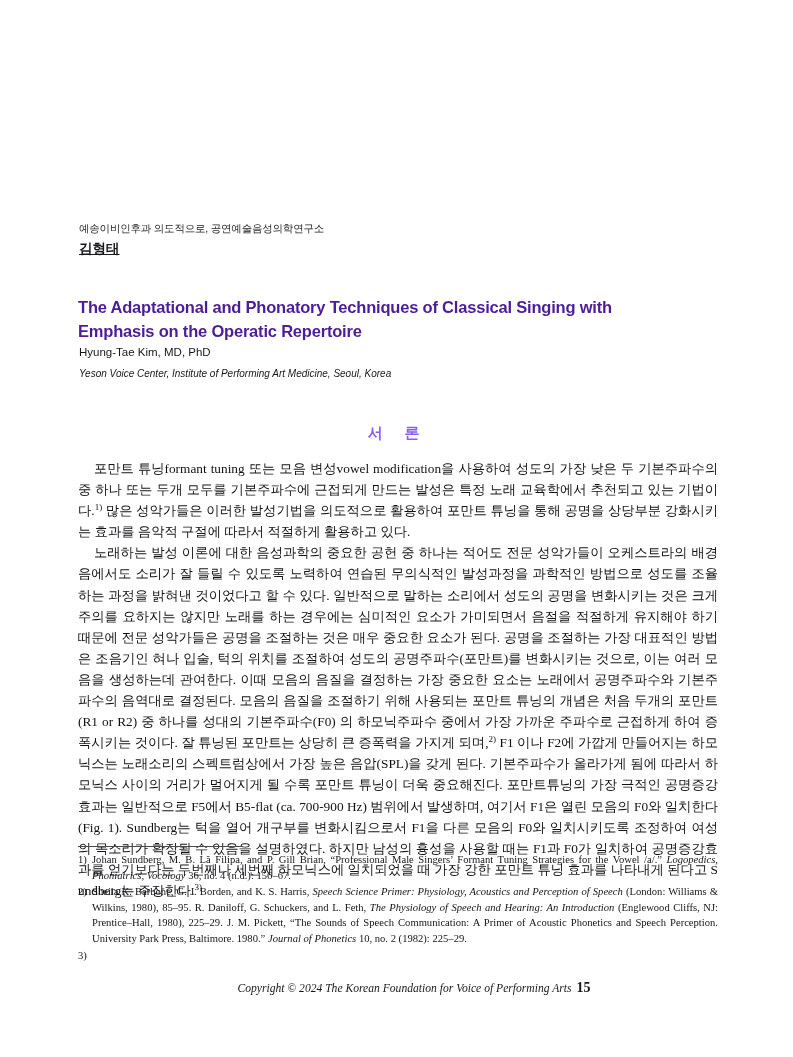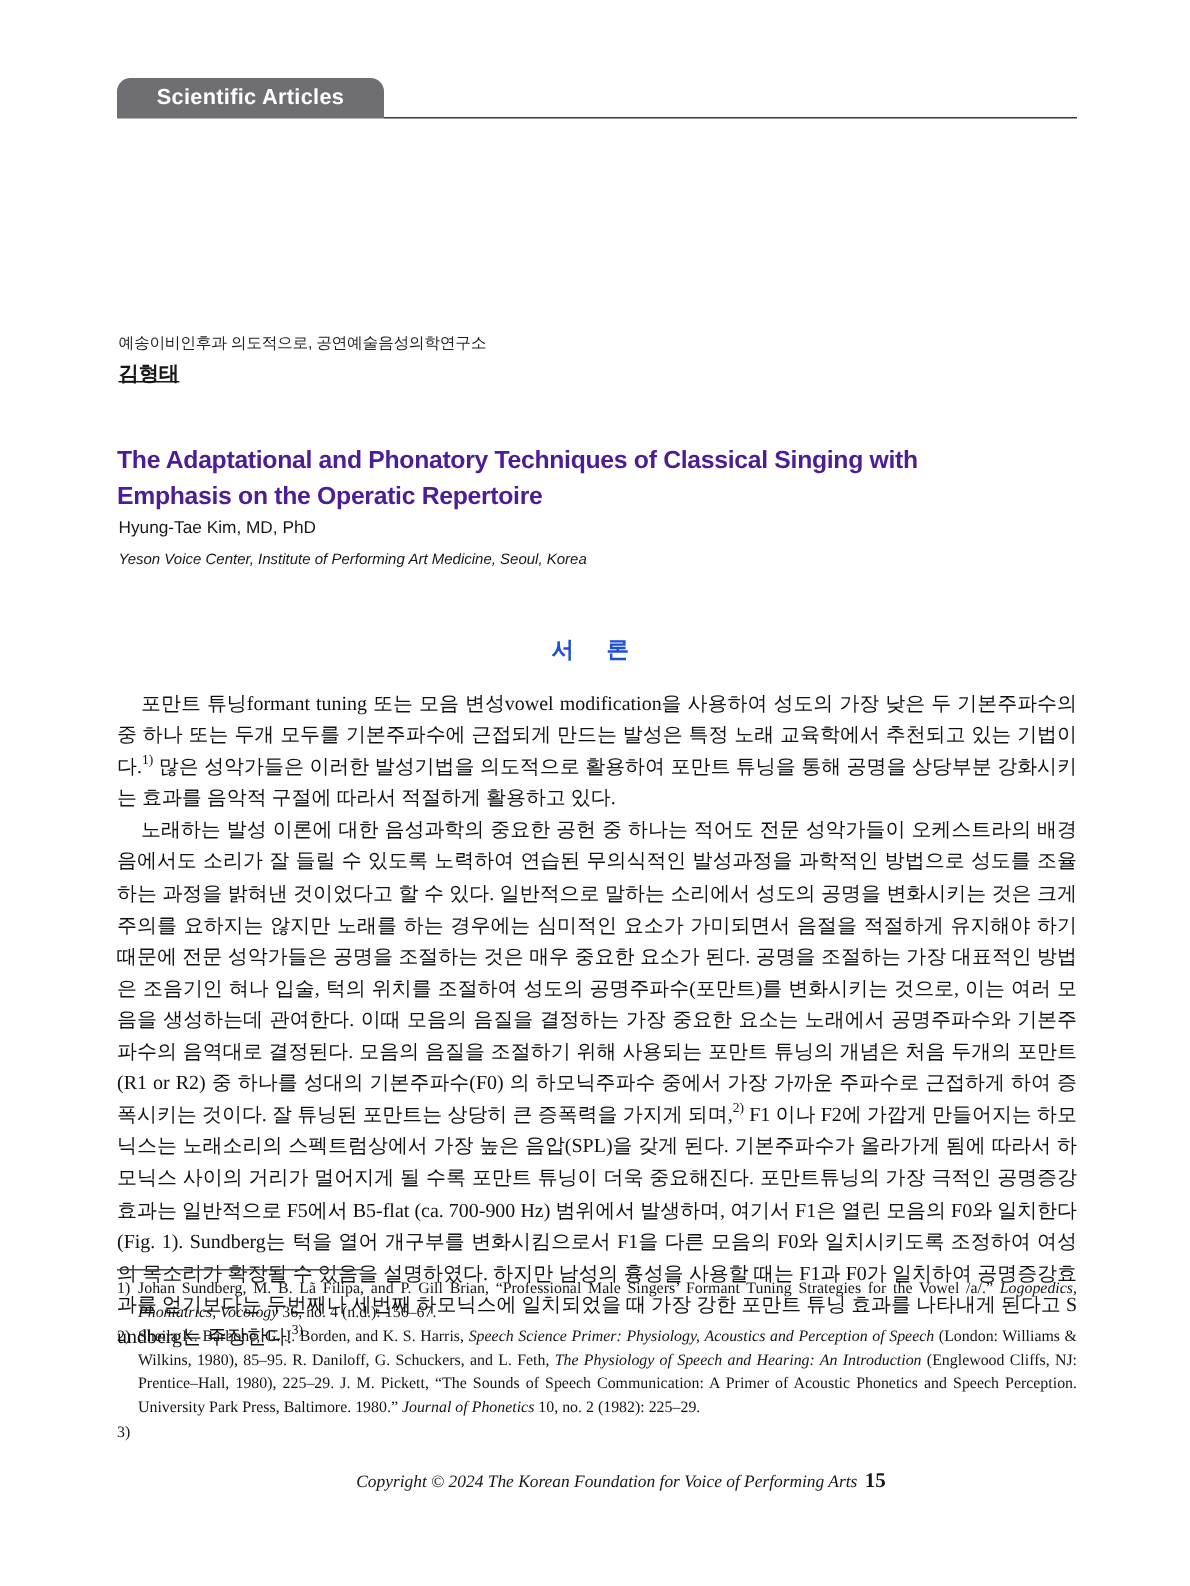--- a/index.html
+++ b/index.html
@@ -128,21 +128,21 @@
   .section-heading {
     position: absolute;
     left: 78px;
     top: 424px;
     width: 640px;
     text-align: center;
     font-family: "Liberation Serif", "DejaVu Serif", serif;
     font-weight: bold;
     font-size: 15px;
     letter-spacing: 9px;
-    color: #1d4ed8;
+    color: #8b5cf6;
   }
 
   
   .body-col {
     position: absolute;
     left: 78px;
     top: 458px;
     width: 640px;
   }
   .para {
@@ -209,26 +209,20 @@
     font-weight: bold;
     font-size: 14px;
     margin-left: 5px;
   }
 </style>
 </head>
 <body>
 
 <div class="page">
 
-  <div class="header-band">
-    <div class="header-tab">
-      <div class="header-tab-label">Scientific Articles</div>
-    </div>
-    <div class="header-rule"></div>
-  </div>
 
   <div class="affil-ko">예송이비인후과 의도적으로, 공연예술음성의학연구소</div>
   <div class="author-ko">김형태</div>
 
   <h2 class="title-en">The Adaptational and Phonatory Techniques of Classical Singing with Emphasis on the Operatic Repertoire</h2>
   <div class="author-en">Hyung-Tae Kim, MD, PhD</div>
   <div class="affil-en">Yeson Voice Center, Institute of Performing Art Medicine, Seoul, Korea</div>
 
   <div class="section-heading">서 론</div>
 

